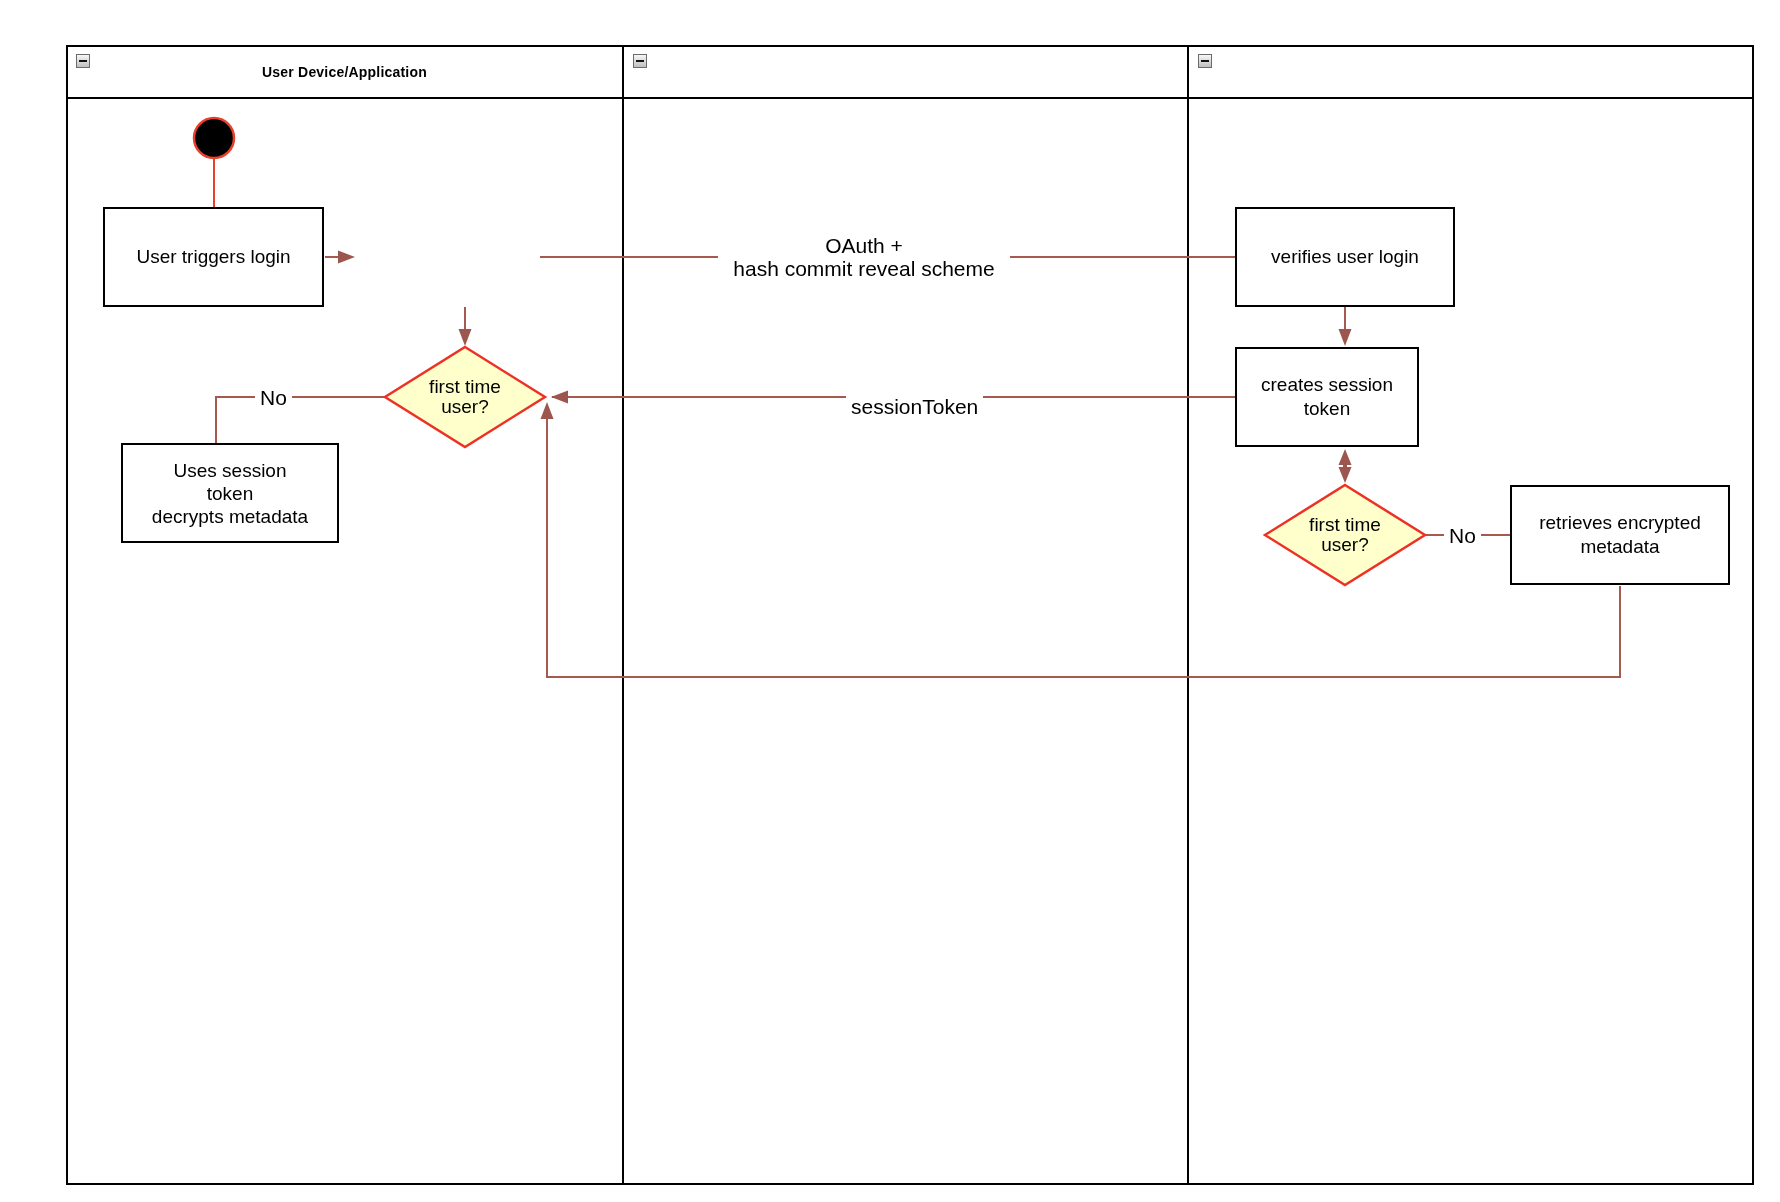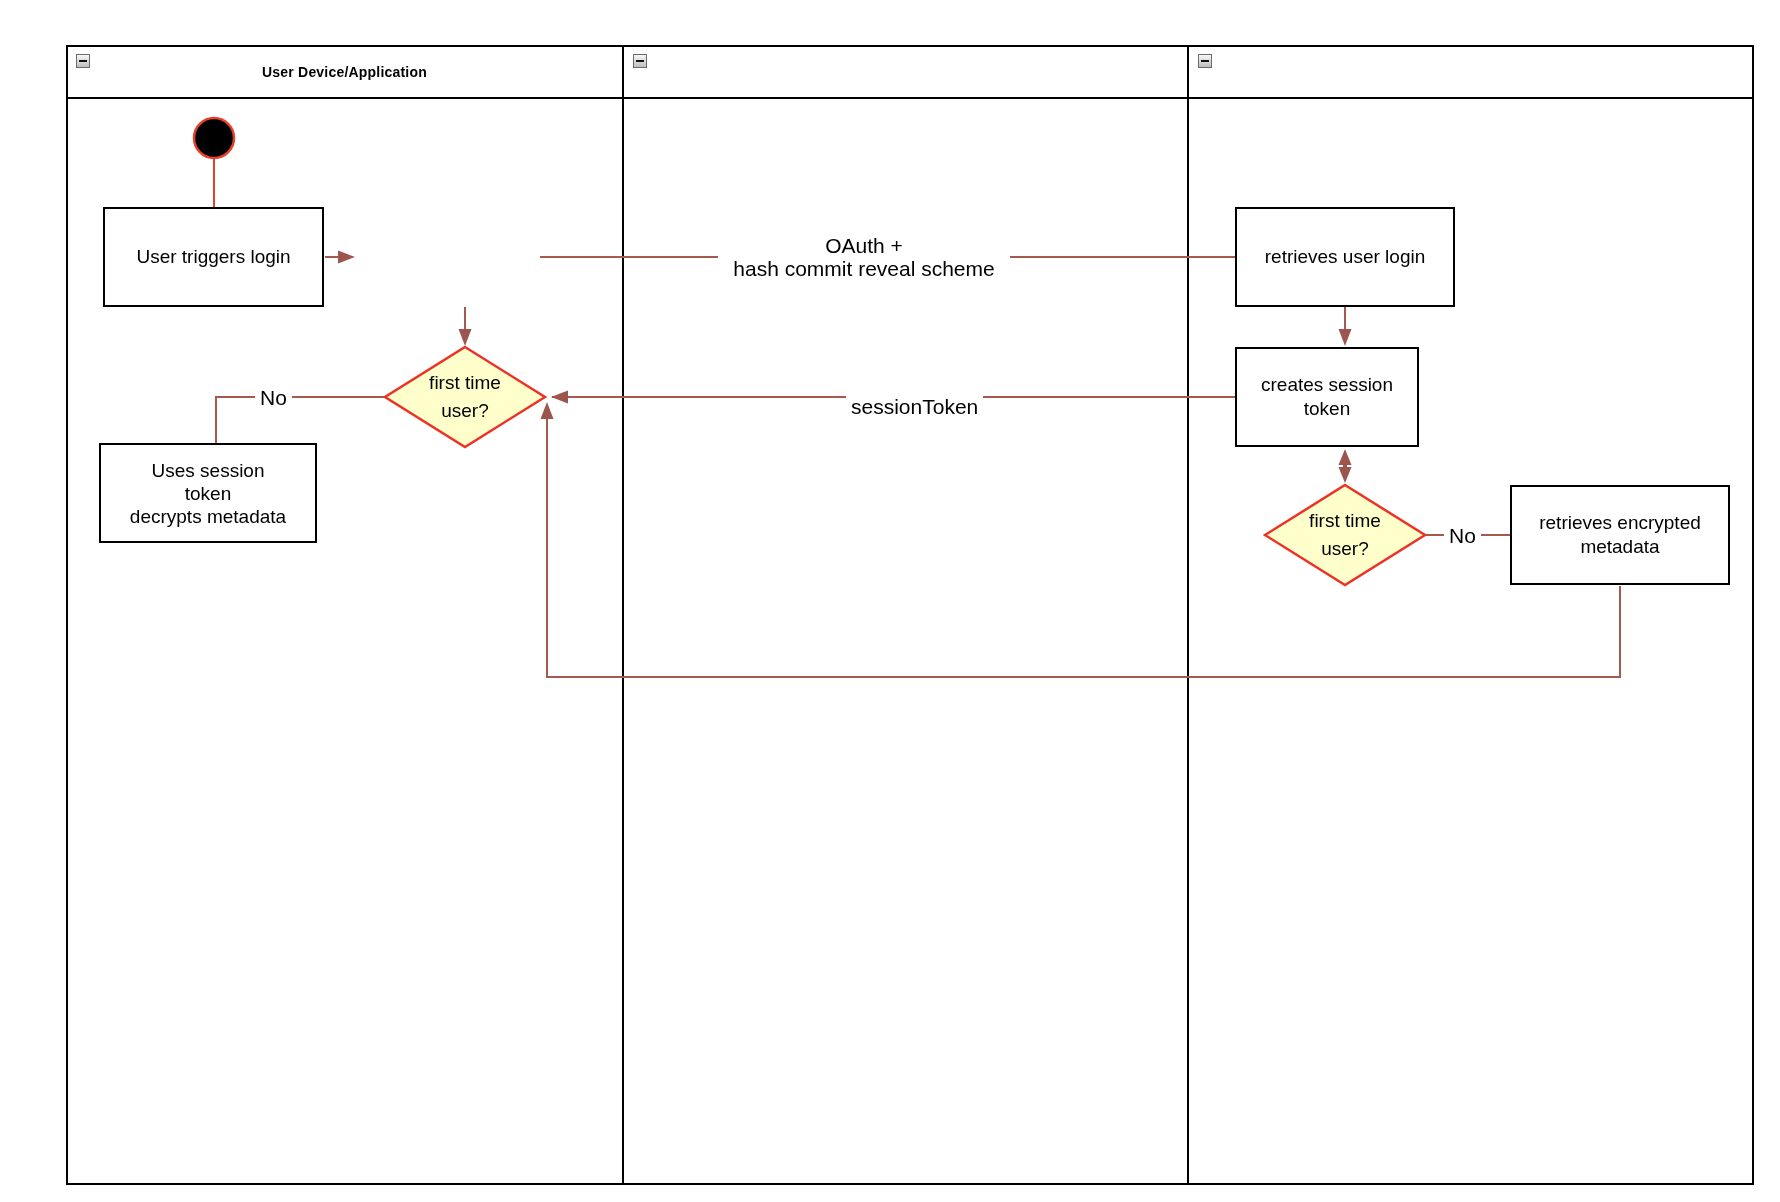--- a/index.html
+++ b/index.html
@@ -13,21 +13,21 @@
          justify-content:center;font-weight:bold;font-size:14px;letter-spacing:.2px;}
   .collapse{position:absolute;width:14px;height:14px;box-sizing:border-box;
          background:linear-gradient(#f7f7f7,#bfbfbf);border:1px solid #6b6b6b;
          display:flex;align-items:center;justify-content:center;}
   .minus-bar{display:block;width:8px;height:2px;background:#111;}
   .svg-layer{position:absolute;left:0;top:0;width:1780px;height:1202px;}
   .box{position:absolute;border:2px solid #000;background:#fff;box-sizing:border-box;
          display:flex;align-items:center;justify-content:center;text-align:center;
          font-size:19px;line-height:24px;white-space:pre-line;}
   .diamond-label{position:absolute;display:flex;align-items:center;justify-content:center;
-         text-align:center;font-size:19px;line-height:28px;white-space:pre-line;}
+         text-align:center;font-size:19px;line-height:20px;white-space:pre-line;}
   .chip{position:absolute;background:#fff;display:flex;align-items:center;justify-content:center;
          text-align:center;font-size:21px;line-height:23px;white-space:pre-line;padding:0 5px;}
 </style>
 </head>
 <body>
 
 <div class="stage">
 
   <div class="frame"></div>
   <div class="hline" style="left:66px;top:97px;width:1688px;"></div>
@@ -74,24 +74,24 @@
     <line x1="1425" y1="535" x2="1510" y2="535" stroke="#a5594f" stroke-width="2"></line>
 
     <polyline points="1620,586 1620,677 547,677 547,405" fill="none" stroke="#a5594f" stroke-width="2"></polyline>
     <polygon points="547,402 540.5,419 553.5,419" fill="#9c564d"></polygon>
 
     <polygon points="465,347 545,397 465,447 385,397" fill="#ffffcc" stroke="#ed3124" stroke-width="2.5"></polygon>
     <polygon points="1345,485 1425,535 1345,585 1265,535" fill="#ffffcc" stroke="#ed3124" stroke-width="2.5"></polygon>
   </svg>
 
   <div class="box" style="left:103px;top:207px;width:221px;height:100px;">User triggers login</div>
-  <div class="box" style="left:99px;top:443px;width:218px;height:100px;line-height:23px;">Uses session
+  <div class="box" style="left:121px;top:443px;width:218px;height:100px;line-height:23px;">Uses session
 token
 decrypts metadata</div>
-  <div class="box" style="left:1235px;top:207px;width:220px;height:100px;">retrieves user login</div>
+  <div class="box" style="left:1235px;top:207px;width:220px;height:100px;">verifies user login</div>
   <div class="box" style="left:1235px;top:347px;width:184px;height:100px;">creates session
 token</div>
   <div class="box" style="left:1510px;top:485px;width:220px;height:100px;">retrieves encrypted
 metadata</div>
 
   <div class="diamond-label" style="left:395px;top:357px;width:140px;height:80px;">first time
 user?</div>
   <div class="diamond-label" style="left:1275px;top:495px;width:140px;height:80px;">first time
 user?</div>
 

